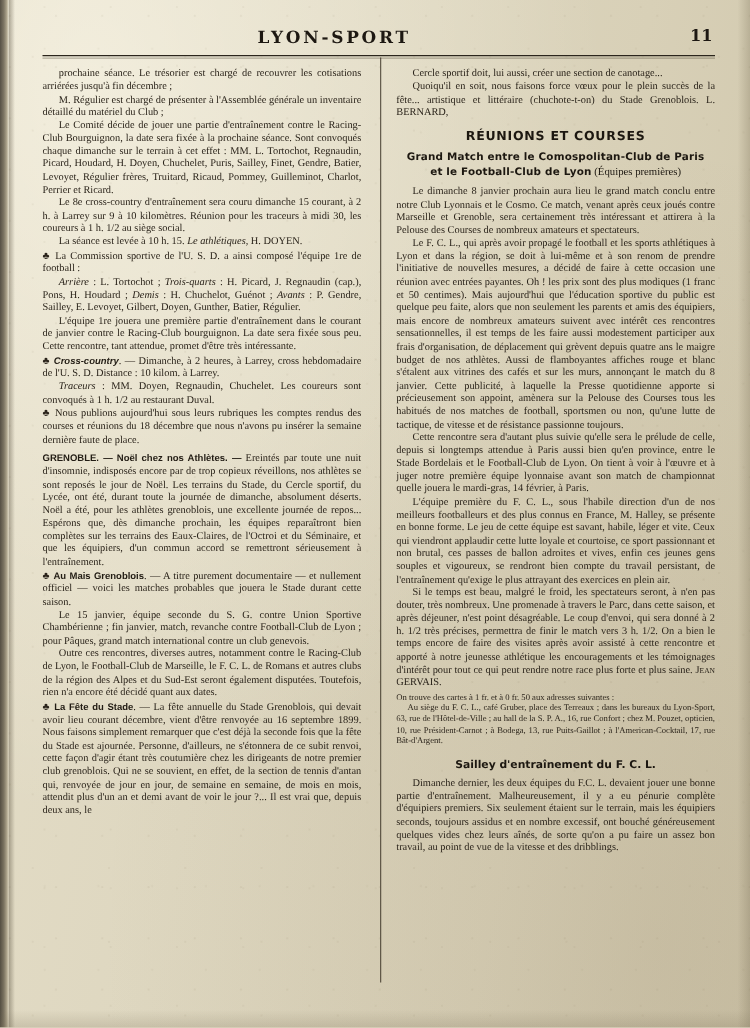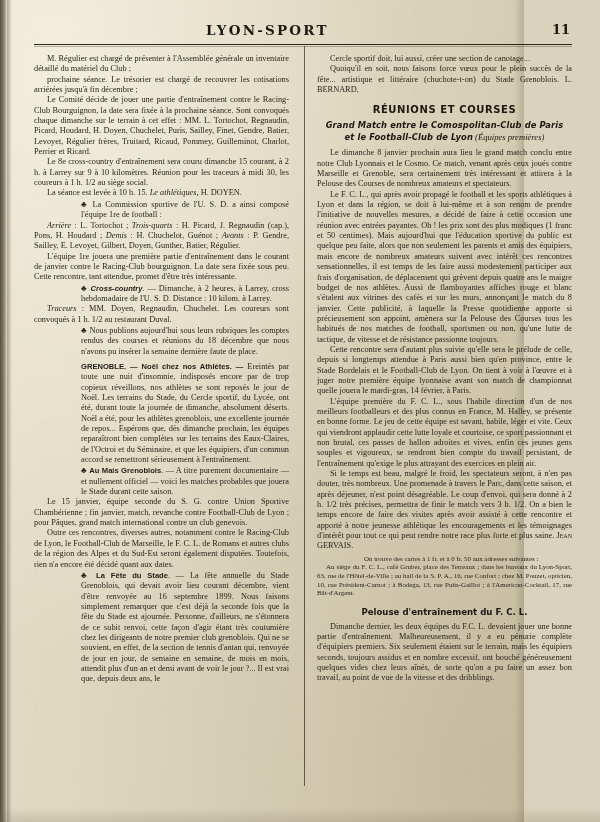--- a/index.html
+++ b/index.html
@@ -4,21 +4,21 @@
 <title>Lyon-Sport — page 11</title>
 <style>
   html,body{margin:0;padding:0;}
   body{
     width:600px;height:822px;overflow:hidden;
     background:#d9d2bc;
     font-family:"Liberation Serif", serif;
     color:#262018;
   }
   .page{
-    position:relative;width:524px;height:822px;box-sizing:border-box;
+    position:relative;width:600px;height:822px;box-sizing:border-box;
     background:
       radial-gradient(ellipse at 12% 8%, rgba(255,252,240,.55) 0%, rgba(255,252,240,0) 55%),
       radial-gradient(ellipse at 88% 92%, rgba(120,100,70,.13) 0%, rgba(120,100,70,0) 60%),
       linear-gradient(100deg,#e4ddc7 0%,#ded7c0 35%,#d8d0b7 70%,#cfc6ab 100%);
   }
   
   .scan-edge{
     position:absolute;left:0;top:0;width:7px;height:822px;
     background:linear-gradient(90deg,#3b352b 0%,#6a6250 45%,#a79d84 80%,rgba(180,170,145,0) 100%);
     opacity:.85;
@@ -77,21 +77,21 @@
   .colrule{border-left:1px solid rgba(58,50,36,.75);}
 
   p{
     margin:0 0 0 0;
     font-size:8.3px;line-height:10.35px;
     text-indent:13px;
     text-align:justify;
     -webkit-hyphens:auto;hyphens:auto;
     color:#2b241b;
   }
-  p.noind{text-indent:0;margin-left:47px;}
+  p.noind{text-indent:0;}
   p + p{margin-top:0;}
   .gap{height:5px;}
   .gap-sm{height:3px;}
   .gap-lg{height:9px;}
 
   .sym{font-size:8.5px;letter-spacing:0;color:#2b241b;}
   .lead{font-family:Liberation Sans, sans-serif;font-weight:bold;font-size:7.6px;color:#221c14;}
   .it{font-style:italic;}
   .sc{font-variant:small-caps;}
 
@@ -99,21 +99,21 @@
   h2.section{
     margin:0;padding:0;
     font-family:"DejaVu Sans", sans-serif;
     font-weight:bold;font-size:10px;letter-spacing:.6px;
     text-align:center;color:#1c1710;
   }
   h3.subhead{
     margin:0;padding:0;
     font-family:"DejaVu Sans", sans-serif;
     font-weight:bold;font-size:8.3px;letter-spacing:.15px;
-    text-align:center;line-height:11.5px;color:#1c1710;font-style:italic;
+    text-align:center;line-height:11.5px;color:#1c1710;
   }
   h3.subhead .reg{font-family:"Liberation Serif",serif;font-weight:normal;font-size:8.6px;letter-spacing:0;}
   h3.small-section{
     margin:0;padding:0;
     font-family:"DejaVu Sans", sans-serif;
     font-weight:bold;font-size:8.6px;text-align:center;color:#1c1710;
   }
 
   .fineprint p{font-size:6.9px;line-height:8.6px;}
   .tiny-indent{text-indent:9px;}
@@ -140,22 +140,22 @@
 
   <div class="masthead">
     <div class="title">LYON-SPORT</div>
     <div class="folio">11</div>
   </div>
   <div class="rule"></div>
 
   <div class="cols">
     <div class="colrule"></div>
     <div class="col col-left" id="col-left">
+        <p>prochaine séance. Le trésorier est chargé de recouvrer les cotisations arriérées jusqu'à fin décembre ;</p>
         <p>M. Régulier est chargé de présenter à l'Assemblée générale un inventaire détaillé du matériel du Club ;</p>
-        <p>prochaine séance. Le trésorier est chargé de recouvrer les cotisations arriérées jusqu'à fin décembre ;</p>
         <p>Le Comité décide de jouer une partie d'entraînement contre le Racing-Club Bourguignon, la date sera fixée à la prochaine séance. Sont convoqués chaque dimanche sur le terrain à cet effet : MM. L. Tortochot, Regnaudin, Picard, Houdard, H. Doyen, Chuchelet, Puris, Sailley, Finet, Gendre, Batier, Levoyet, Régulier frères, Truitard, Ricaud, Pommey, Guilleminot, Charlot, Perrier et Ricard.</p>
         <p>Le 8e cross-country d'entraînement sera couru dimanche 15 courant, à 2 h. à Larrey sur 9 à 10 kilomètres. Réunion pour les traceurs à midi 30, les coureurs à 1 h. 1/2 au siège social.</p>
         <p>La séance est levée à 10 h. 15.    <span class="it">    Le athlétiques, </span><span class="sc">H. DOYEN.</span></p>
         <p class="noind"><span class="sym">♣ </span>La Commission sportive de l'U. S. D. a ainsi composé l'équipe 1re de football :</p>
         <p><span class="it">Arrière</span> : L. Tortochot ; <span class="it">Trois-quarts</span> : H. Picard, J. Regnaudin (cap.), Pons, H. Houdard ; <span class="it">Demis</span> : H. Chuchelot, Guénot ; <span class="it">Avants</span> : P. Gendre, Sailley, E. Levoyet, Gilbert, Doyen, Gunther, Batier, Régulier.</p>
         <p>L'équipe 1re jouera une première partie d'entraînement dans le courant de janvier contre le Racing-Club bourguignon. La date sera fixée sous peu. Cette rencontre, tant attendue, promet d'être très intéressante.</p>
         <p class="noind"><span class="sym">♣ </span><span class="lead it">Cross-country</span>. — Dimanche, à 2 heures, à Larrey, cross hebdomadaire de l'U. S. D. Distance : 10 kilom. à Larrey.</p>
         <p><span class="it">Traceurs</span> : MM. Doyen, Regnaudin, Chuchelet. Les coureurs sont convoqués à 1 h. 1/2 au restaurant Duval.</p>
         <p class="noind"><span class="sym">♣ </span>Nous publions aujourd'hui sous leurs rubriques les comptes rendus des courses et réunions du 18 décembre que nous n'avons pu insérer la semaine dernière faute de place.</p>
         <div class="gap"></div>
@@ -177,20 +177,20 @@
         <p>Le F. C. L., qui après avoir propagé le football et les sports athlétiques à Lyon et dans la région, se doit à lui-même et à son renom de prendre l'initiative de nouvelles mesures, a décidé de faire à cette occasion une réunion avec entrées payantes. Oh ! les prix sont des plus modiques (1 franc et 50 centimes). Mais aujourd'hui que l'éducation sportive du public est quelque peu faite, alors que non seulement les parents et amis des équipiers, mais encore de nombreux amateurs suivent avec intérêt ces rencontres sensationnelles, il est temps de les faire aussi modestement participer aux frais d'organisation, de déplacement qui grèvent depuis quatre ans le maigre budget de nos athlètes. Aussi de flamboyantes affiches rouge et blanc s'étalent aux vitrines des cafés et sur les murs, annonçant le match du 8 janvier. Cette publicité, à laquelle la Presse quotidienne apporte si précieusement son appoint, amènera sur la Pelouse des Courses tous les habitués de nos matches de football, sportsmen ou non, qu'une lutte de tactique, de vitesse et de résistance passionne toujours.</p>
         <p>Cette rencontre sera d'autant plus suivie qu'elle sera le prélude de celle, depuis si longtemps attendue à Paris aussi bien qu'en province, entre le Stade Bordelais et le Football-Club de Lyon. On tient à voir à l'œuvre et à juger notre première équipe lyonnaise avant son match de championnat quelle jouera le mardi-gras, 14 février, à Paris.</p>
         <p>L'équipe première du F. C. L., sous l'habile direction d'un de nos meilleurs footballeurs et des plus connus en France, M. Halley, se présente en bonne forme. Le jeu de cette équipe est savant, habile, léger et vite. Ceux qui viendront applaudir cette lutte loyale et courtoise, ce sport passionnant et non brutal, ces passes de ballon adroites et vives, enfin ces jeunes gens souples et vigoureux, se rendront bien compte du travail persistant, de l'entraînement qu'exige le plus attrayant des exercices en plein air.</p>
         <p>Si le temps est beau, malgré le froid, les spectateurs seront, à n'en pas douter, très nombreux. Une promenade à travers le Parc, dans cette saison, et après déjeuner, n'est point désagréable. Le coup d'envoi, qui sera donné à 2 h. 1/2 très précises, permettra de finir le match vers 3 h. 1/2. On a bien le temps encore de faire des visites après avoir assisté à cette rencontre et apporté à notre jeunesse athlétique les encouragements et les témoignages d'intérêt pour tout ce qui peut rendre notre race plus forte et plus saine.    <span class="sc">Jean GERVAIS.</span></p>
         <div class="gap-sm"></div>
         <div class="fineprint">
           <p class="noind">On trouve des cartes à 1 fr. et à 0 fr. 50 aux adresses suivantes :</p>
           <p class="tiny-indent">Au siège du F. C. L., café Gruber, place des Terreaux ; dans les bureaux du Lyon-Sport, 63, rue de l'Hôtel-de-Ville ; au hall de la S. P. A., 16, rue Confort ; chez M. Pouzet, opticien, 10, rue Président-Carnot ; à Bodega, 13, rue Puits-Gaillot ; à l'American-Cocktail, 17, rue Bât-d'Argent.</p>
         </div>
         <div class="gap-lg"></div>
-        <h3 class="small-section">Pelouse d'entraînement du F. C. L.</h3>
+        <h3 class="small-section">Sailley d'entraînement du F. C. L.</h3>
         <div class="gap"></div>
         <p>Dimanche dernier, les deux équipes du F.C. L. devaient jouer une bonne partie d'entraînement. Malheureusement, il y a eu pénurie complète d'équipiers premiers. Six seulement étaient sur le terrain, mais les équipiers seconds, toujours assidus et en nombre excessif, ont bouché généreusement quelques vides chez leurs aînés, de sorte qu'on a pu faire un assez bon travail, au point de vue de la vitesse et des dribblings.</p>
       </div>
   </div>
 
   <div class="speckle"></div>
 </div>
 
 </body></html>

